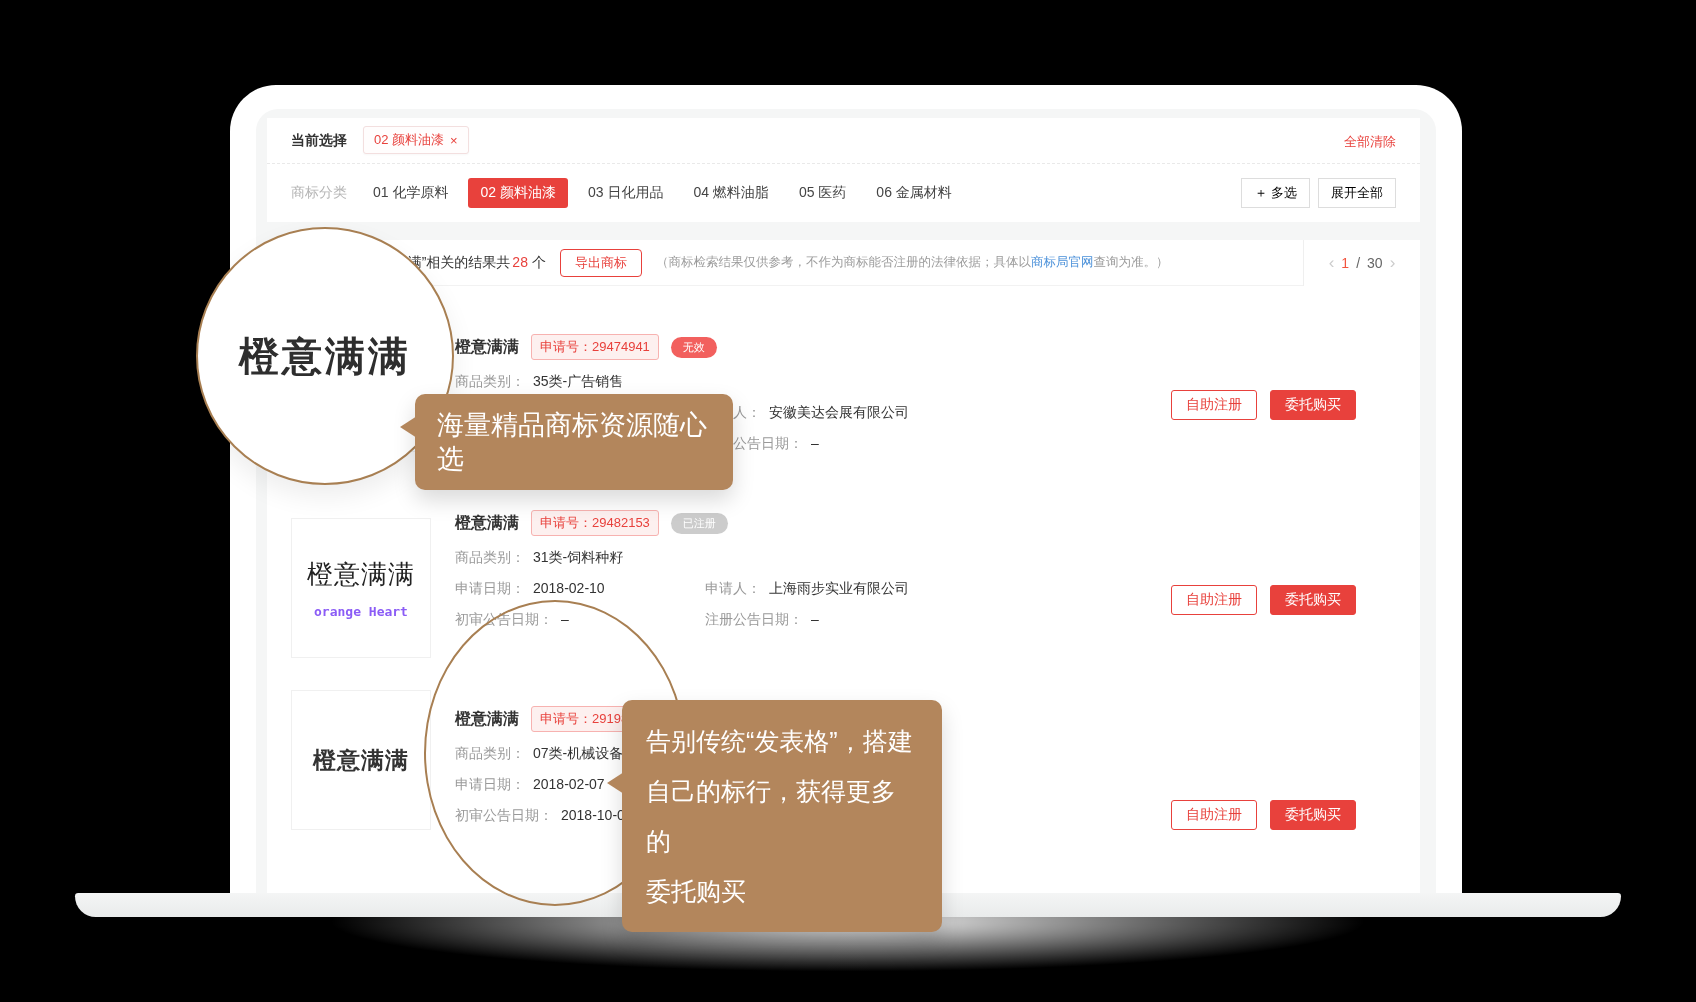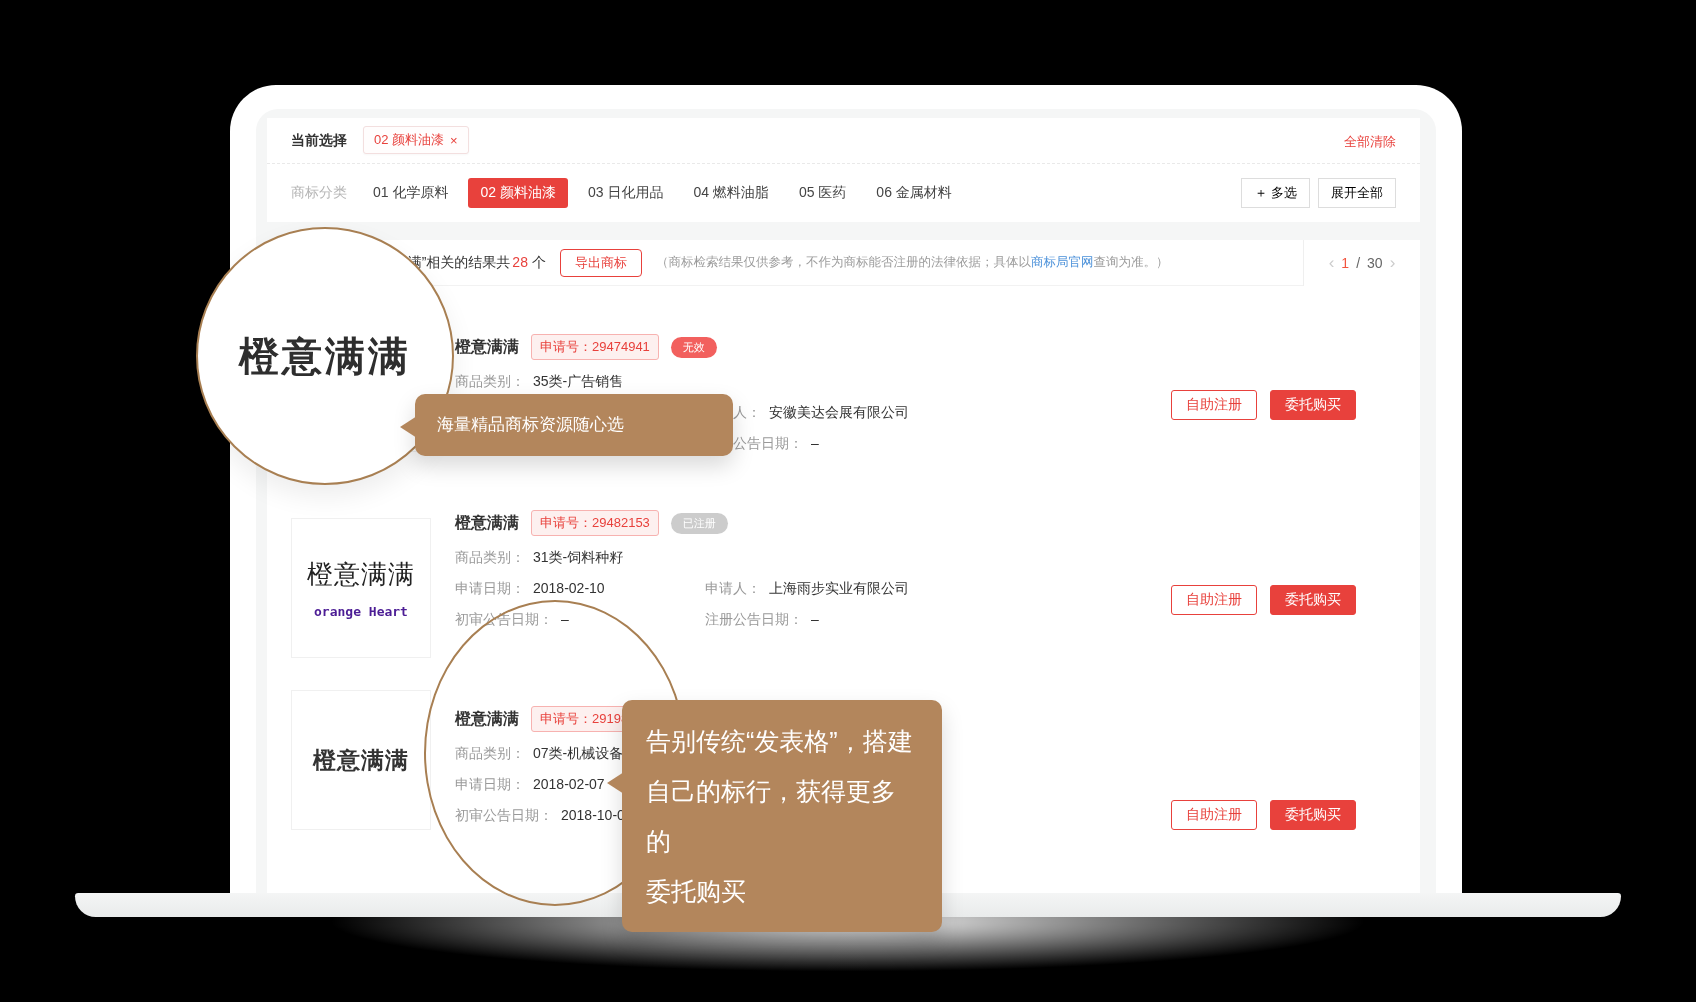--- a/index.html
+++ b/index.html
@@ -58,21 +58,21 @@
 
   .row { position:absolute; left:0; width:100%; background:#fff; }
   .row0 { top:46px; height:192px; }
   .row1g { top:252px; height:170px; }
   .row2g { top:436px; height:217px; }
 
   .tile { position:absolute; left:24px; width:140px; height:140px; border:1px solid #f0f0f0;
     background:#fff; display:flex; flex-direction:column; align-items:center; justify-content:center; }
   .tile-big { font-size:23px; font-weight:600; color:#333; letter-spacing:1px; }
   .tile-serif { font-family:"DejaVu Serif","Liberation Serif",serif; font-size:26px; color:#222; letter-spacing:1px; }
-  .tile-mono { font-family:"DejaVu Sans Mono","Liberation Mono",monospace; font-weight:bold; font-size:13px; color:#4c1d95; margin-top:12px; }
+  .tile-mono { font-family:"DejaVu Sans Mono","Liberation Mono",monospace; font-weight:bold; font-size:13px; color:#8b5cf6; margin-top:12px; }
 
   .details { position:absolute; left:188px; }
   .title-line { display:flex; align-items:center; gap:12px; }
   .tm-name { font-size:16px; font-weight:bold; color:#333; }
   .app-tag { border:1px solid #f7b2b0; background:#fdf0ef; color:#e8413c; font-size:13px;
     padding:3px 8px; border-radius:3px; white-space:nowrap; }
   .badge { font-size:11px; color:#fff; padding:3px 12px; border-radius:12px; white-space:nowrap; }
   .badge.invalid { background:#f2605e; }
   .badge.registered { background:#ccc; }
   .fline { display:flex; margin-top:13px; font-size:14px; }
@@ -92,21 +92,21 @@
     background:#fff; border:2px solid #a87f52; z-index:25; display:flex; align-items:center; justify-content:center;
     box-shadow:0 12px 26px rgba(0,0,0,.07); }
   .circle1 span { font-size:40px; font-weight:bold; color:#2e2e2e; letter-spacing:3px; }
   .circle2 { position:absolute; left:424px; top:600px; width:262px; height:306px; border-radius:50%;
     border:2px solid #a87f52; z-index:24; }
 
   .bubble { position:absolute; background:#b3865c; color:#fff; border-radius:10px; z-index:30;
     box-shadow:0 10px 22px rgba(0,0,0,.15); }
   .bubble .tail { position:absolute; left:-15px; width:0; height:0;
     border-top:11px solid transparent; border-bottom:11px solid transparent; border-right:17px solid #b3865c; }
-  .bubble1 { left:415px; top:394px; width:318px; padding:14px 22px; font-size:17px; line-height:34px; }
+  .bubble1 { left:415px; top:394px; width:318px; padding:14px 22px; font-size:27px; line-height:34px; }
   .bubble1 .tail { top:22px; }
   .bubble2 { left:622px; top:700px; width:320px; padding:16px 24px; font-size:25px; line-height:50px; }
   .bubble2 .tail { top:72px; }
 </style>
 </head>
 <body>
 
 <div class="stage">
 
   <div class="base-glow"></div>

